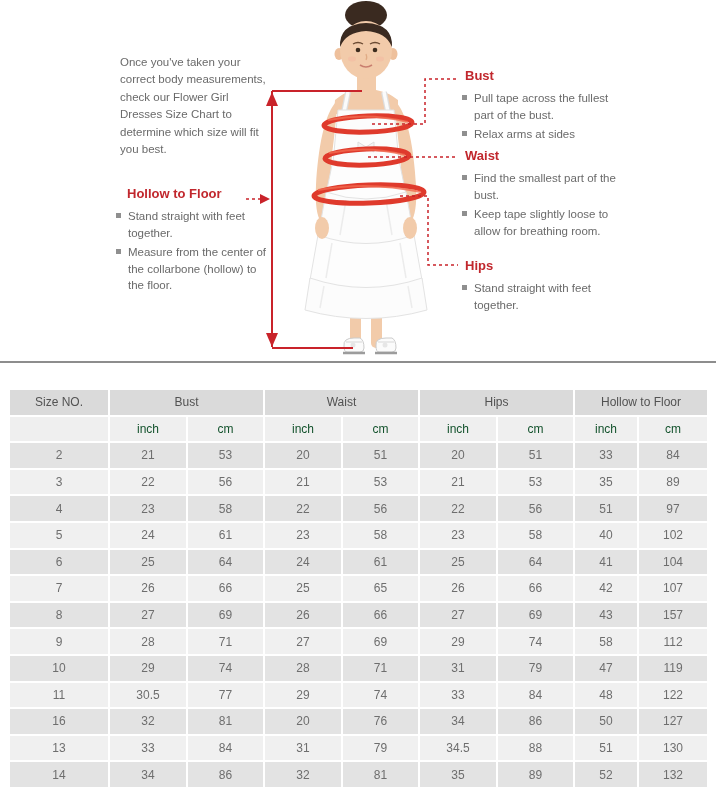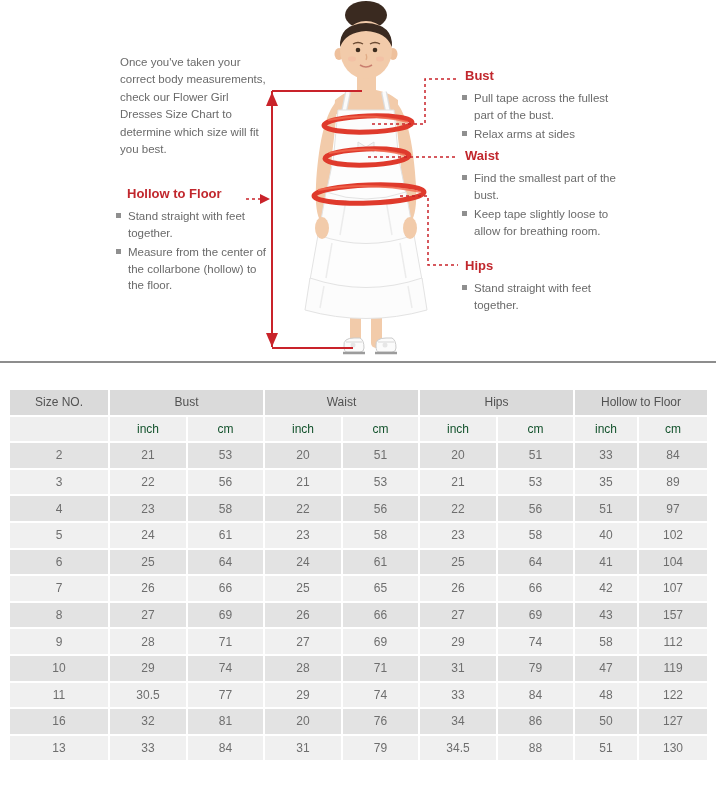--- a/index.html
+++ b/index.html
@@ -328,14 +328,25 @@
         <td>13</td>
         <td>33</td>
         <td>84</td>
         <td>31</td>
         <td>79</td>
         <td>34.5</td>
         <td>88</td>
         <td>51</td>
         <td>130</td>
       </tr>
+      <tr class="row-dark">
+        <td>14</td>
+        <td>34</td>
+        <td>86</td>
+        <td>32</td>
+        <td>81</td>
+        <td>35</td>
+        <td>89</td>
+        <td>52</td>
+        <td>132</td>
+      </tr>
     </tbody>
 </table>
 
 </body></html>

